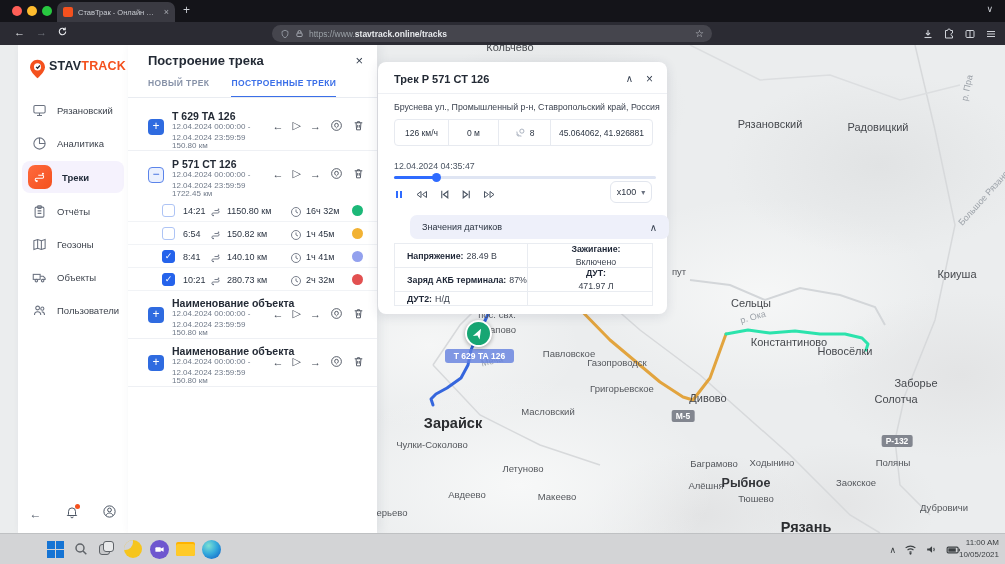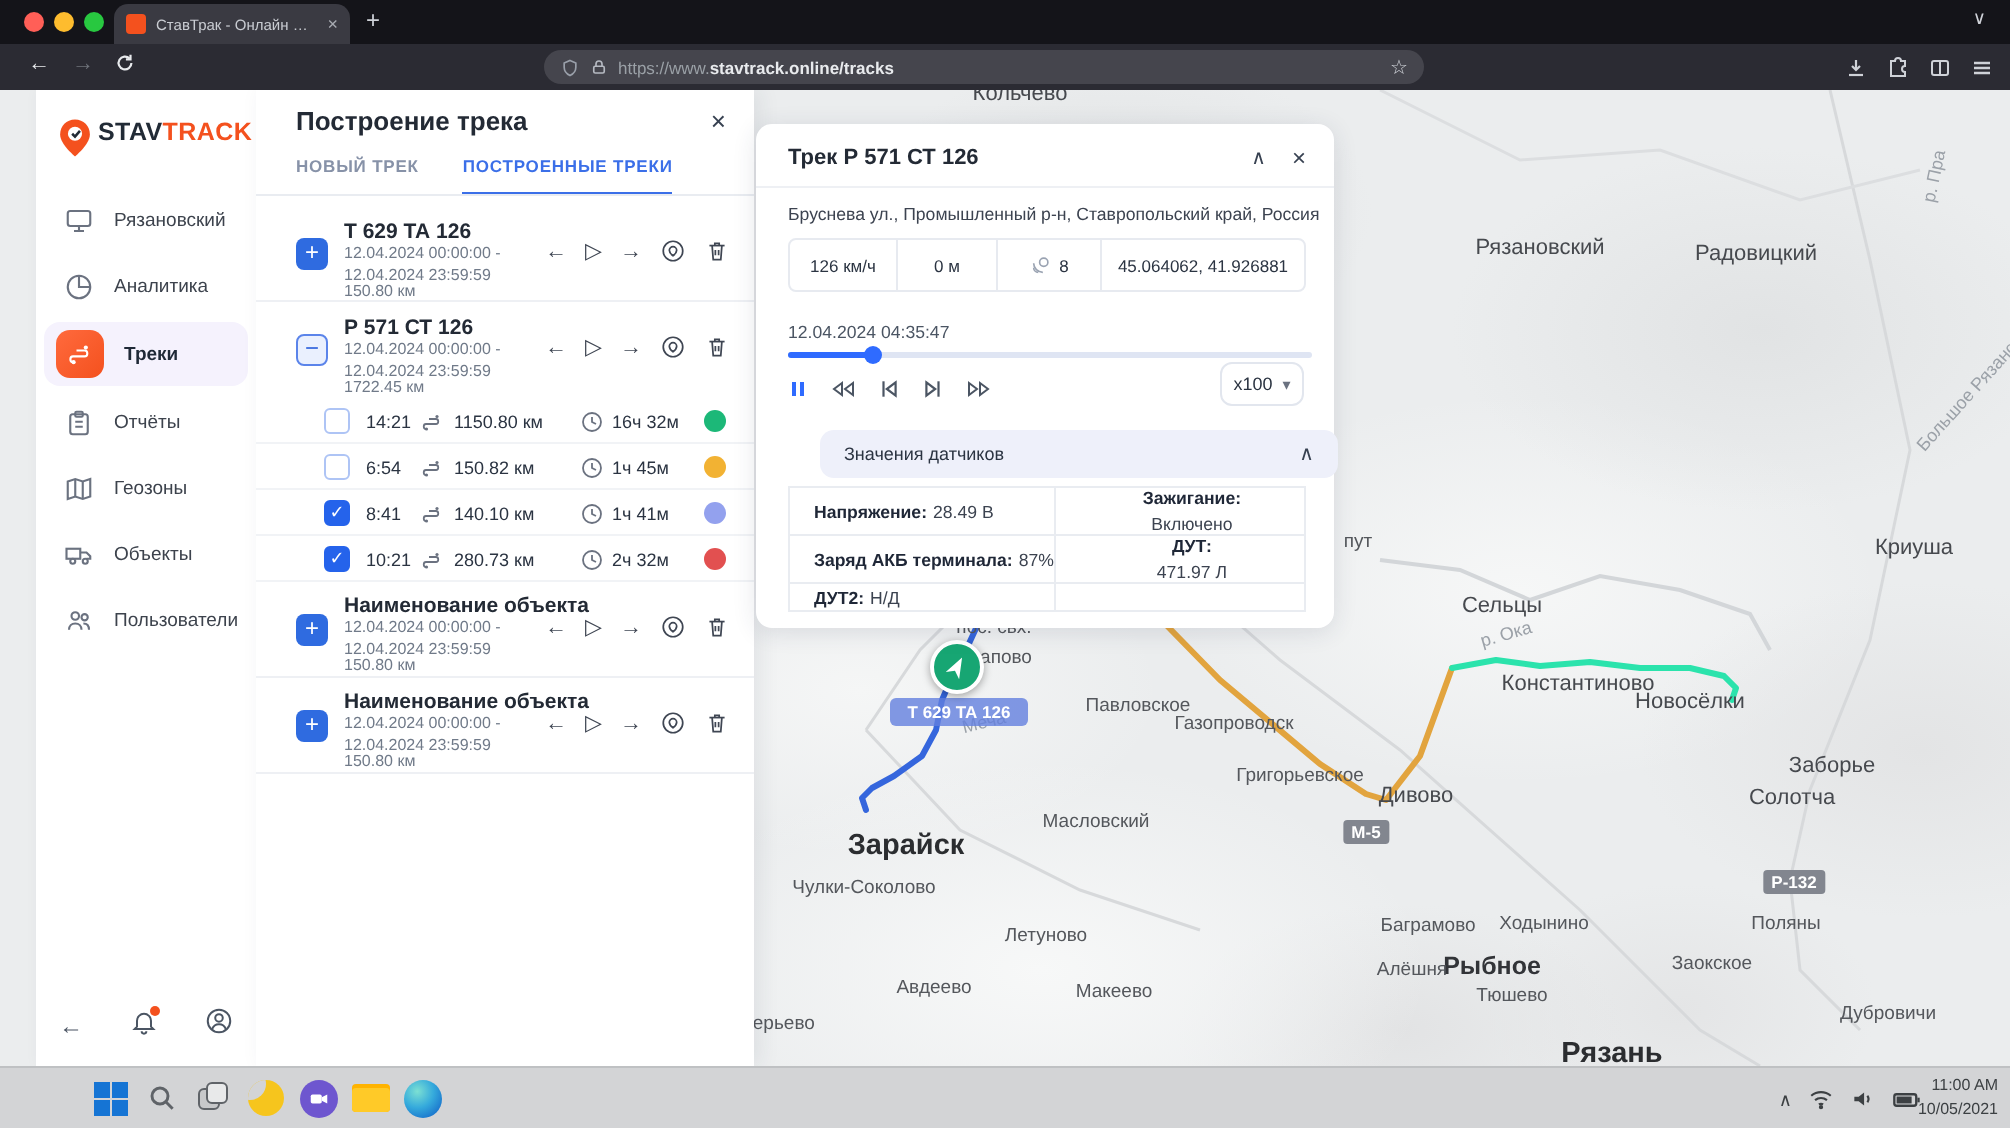--- a/index.html
+++ b/index.html
@@ -202,21 +202,21 @@
           <span class="mlabel river" style="left: 967px; top: 43px; transform: translate(-50%, -50%) rotate(-78deg);">р. Пра</span>
           <span class="mlabel river" style="left: 988px; top: 148px; transform: translate(-50%, -50%) rotate(-48deg);">Большое Рязанское</span>
           <span class="mlabel m" style="left: 957px; top: 229px;">Криуша</span>
           <span class="mlabel m" style="left: 751px; top: 258px;">Сельцы</span>
           <span class="mlabel river" style="left: 753px; top: 272px; transform: translate(-50%, -50%) rotate(-16deg);">р. Ока</span>
           <span class="mlabel m" style="left: 789px; top: 297px;">Константиново</span>
           <span class="mlabel m" style="left: 845px; top: 306px;">Новосёлки</span>
           <span class="mlabel m" style="left: 916px; top: 338px;">Заборье</span>
           <span class="mlabel m" style="left: 896px; top: 354px;">Солотча</span>
           <span class="mlabel m" style="left: 708px; top: 353px;">Дивово</span>
-          <span class="mlabel s" style="left: 650px; top: 343px;">Григорьевское</span>
+          <span class="mlabel s" style="left: 622px; top: 343px;">Григорьевское</span>
           <span class="mlabel s" style="left: 617px; top: 317px;">Газопроводск</span>
           <span class="mlabel s" style="left: 569px; top: 308px;">Павловское</span>
           <span class="mlabel s" style="left: 548px; top: 366px;">Масловский</span>
           <span class="mlabel xl" style="left: 453px; top: 378px;">Зарайск</span>
           <span class="mlabel s" style="left: 432px; top: 399px;">Чулки-Соколово</span>
           <span class="mlabel s" style="left: 523px; top: 423px;">Летуново</span>
           <span class="mlabel s" style="left: 467px; top: 449px;">Авдеево</span>
           <span class="mlabel s" style="left: 557px; top: 451px;">Макеево</span>
           <span class="mlabel s" style="left: 388px; top: 467px;">ферьево</span>
           <span class="mlabel b" style="left: 746px; top: 402px; margin-top: 36px;">Рыбное</span>

